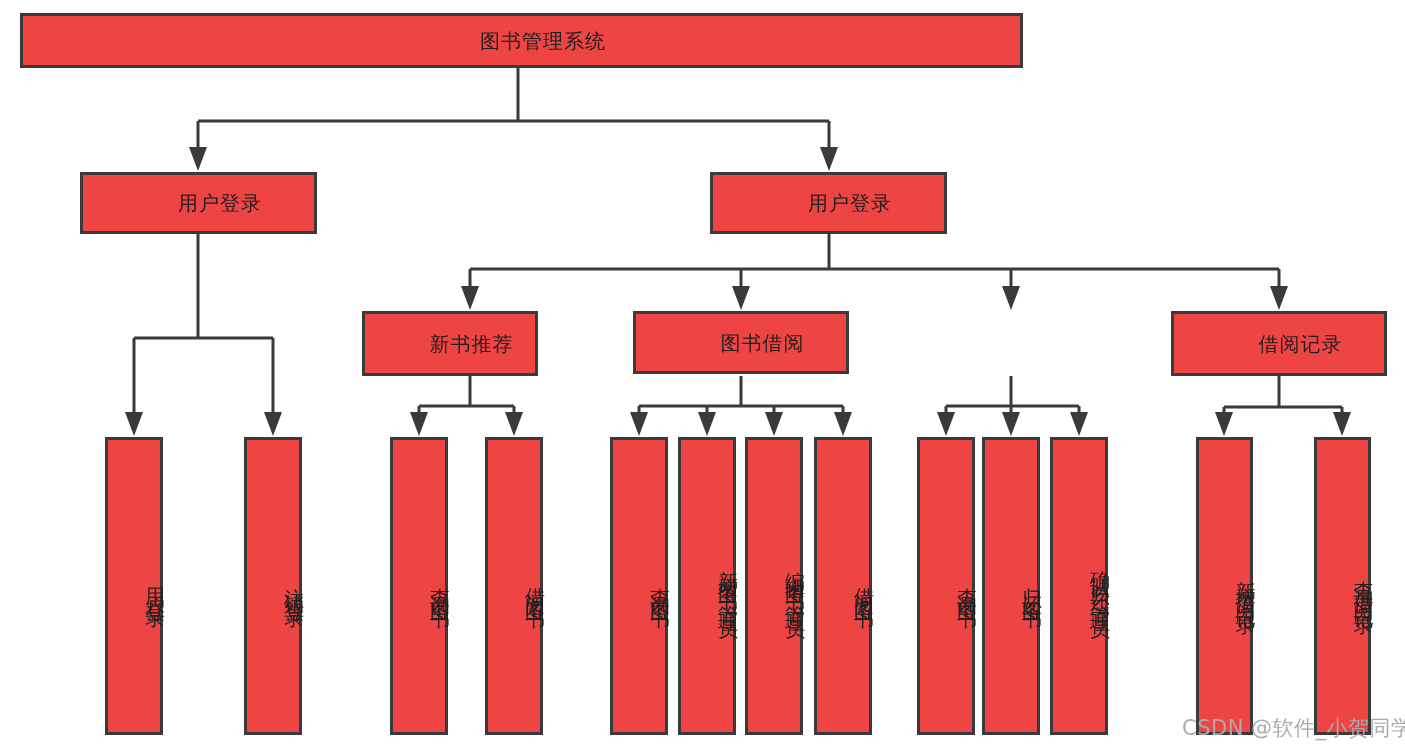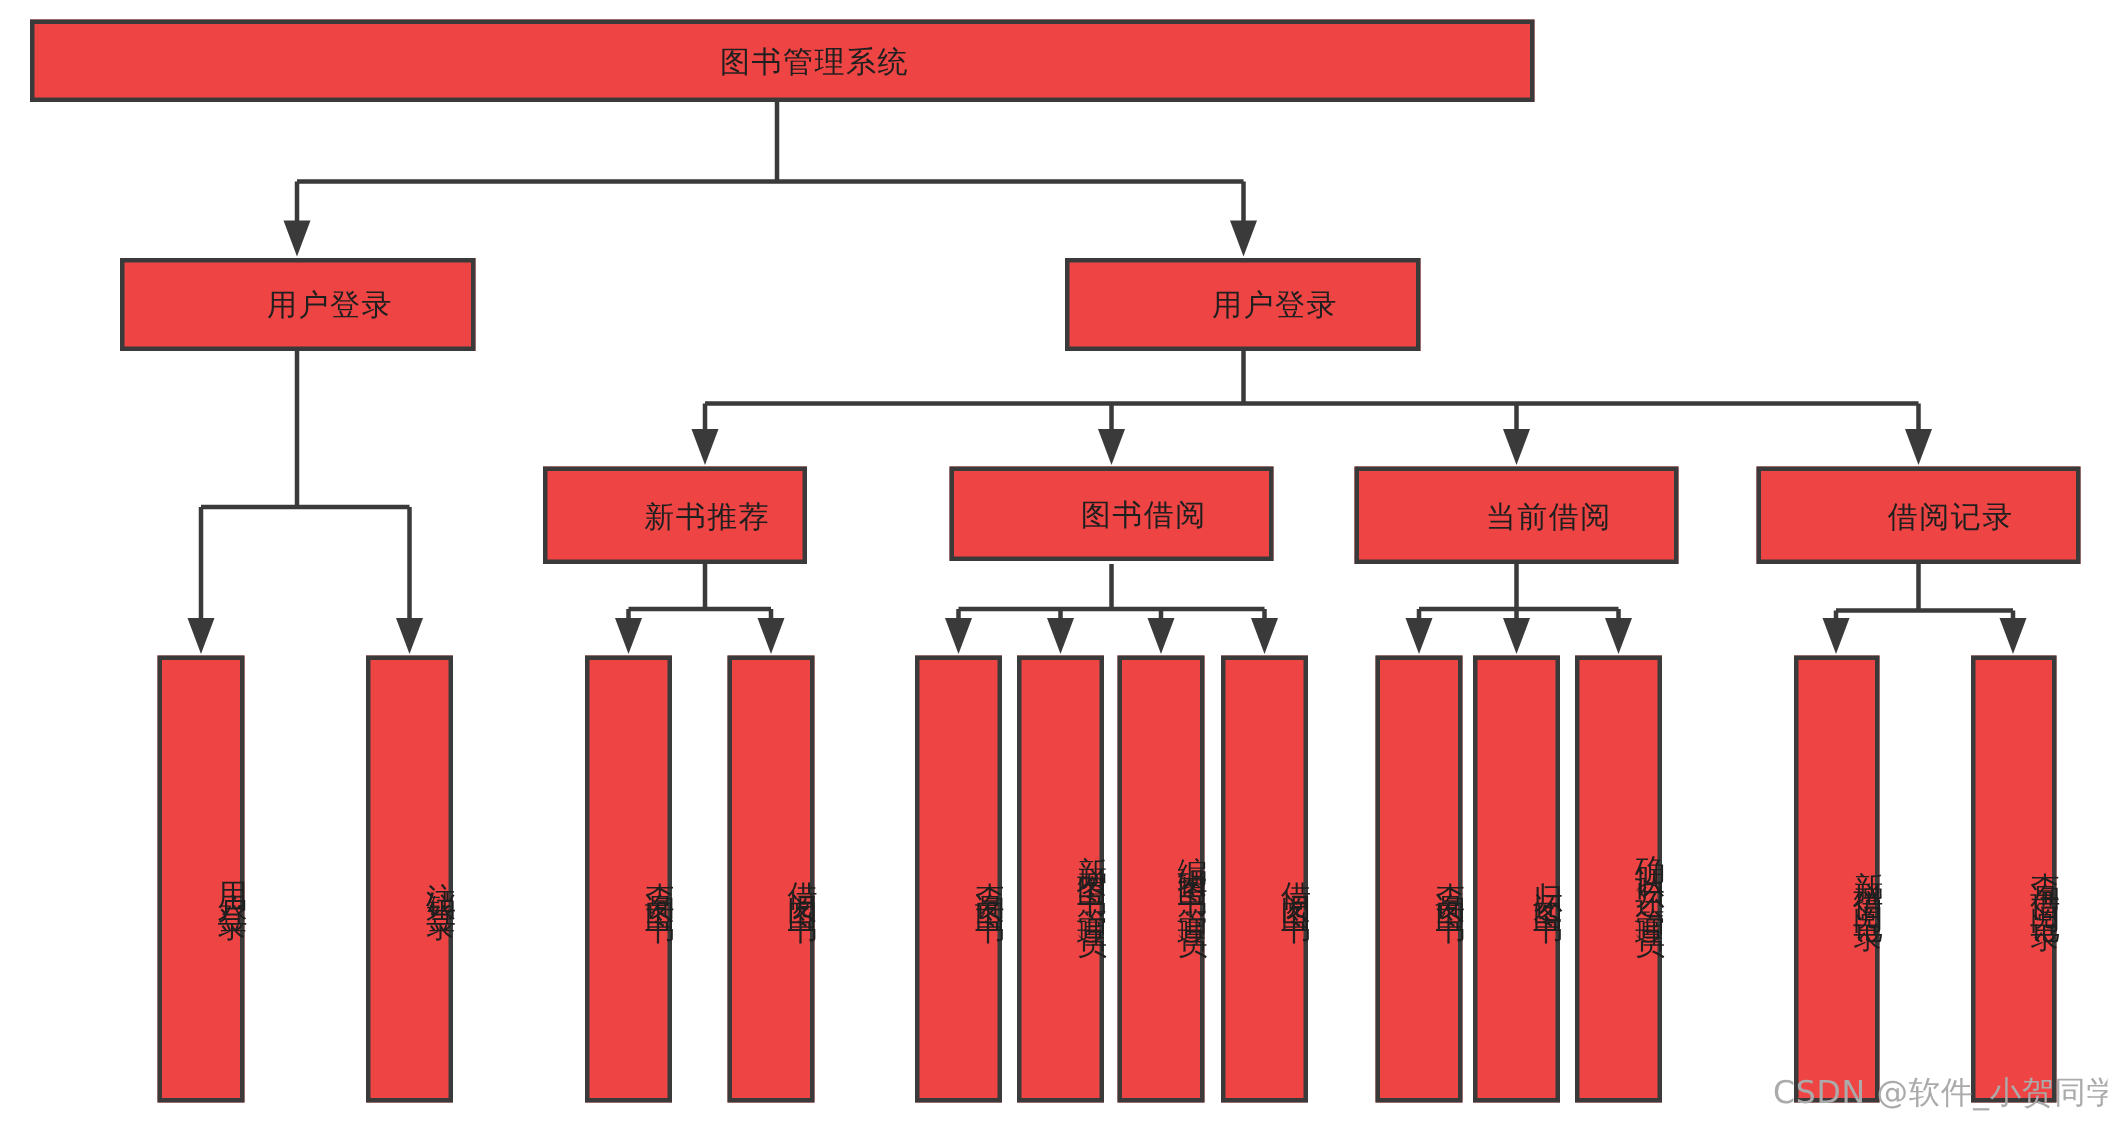--- a/index.html
+++ b/index.html
@@ -87,21 +87,20 @@
     </g>
   </svg>
 
   <div class="node" style="left:20px;top:13px;width:1003px;height:55px">图书管理系统</div>
 
   <div class="node" style="left:80px;top:172px;width:237px;height:62px">用户登录</div>
   <div class="node" style="left:710px;top:172px;width:237px;height:62px">用户登录</div>
 
   <div class="node" style="left:362px;top:311px;width:176px;height:65px">新书推荐</div>
   <div class="node" style="left:633px;top:311px;width:216px;height:63px">图书借阅</div>
-  <div class="node" style="left:903px;top:311px;width:216px;height:65px">当前借阅</div>
   <div class="node" style="left:1171px;top:311px;width:216px;height:65px">借阅记录</div>
 
   <div class="node v" style="left:105px;top:437px;width:58px;height:298px">用户登录</div>
   <div class="node v" style="left:244px;top:437px;width:58px;height:298px">注销登录</div>
 
   <div class="node v" style="left:390px;top:437px;width:58px;height:298px">查询图书</div>
   <div class="node v" style="left:485px;top:437px;width:58px;height:298px">借阅图书</div>
 
   <div class="node v" style="left:610px;top:437px;width:58px;height:298px">查询图书</div>
   <div class="node v" style="left:678px;top:437px;width:58px;height:298px">新增图书（管理员）</div>

